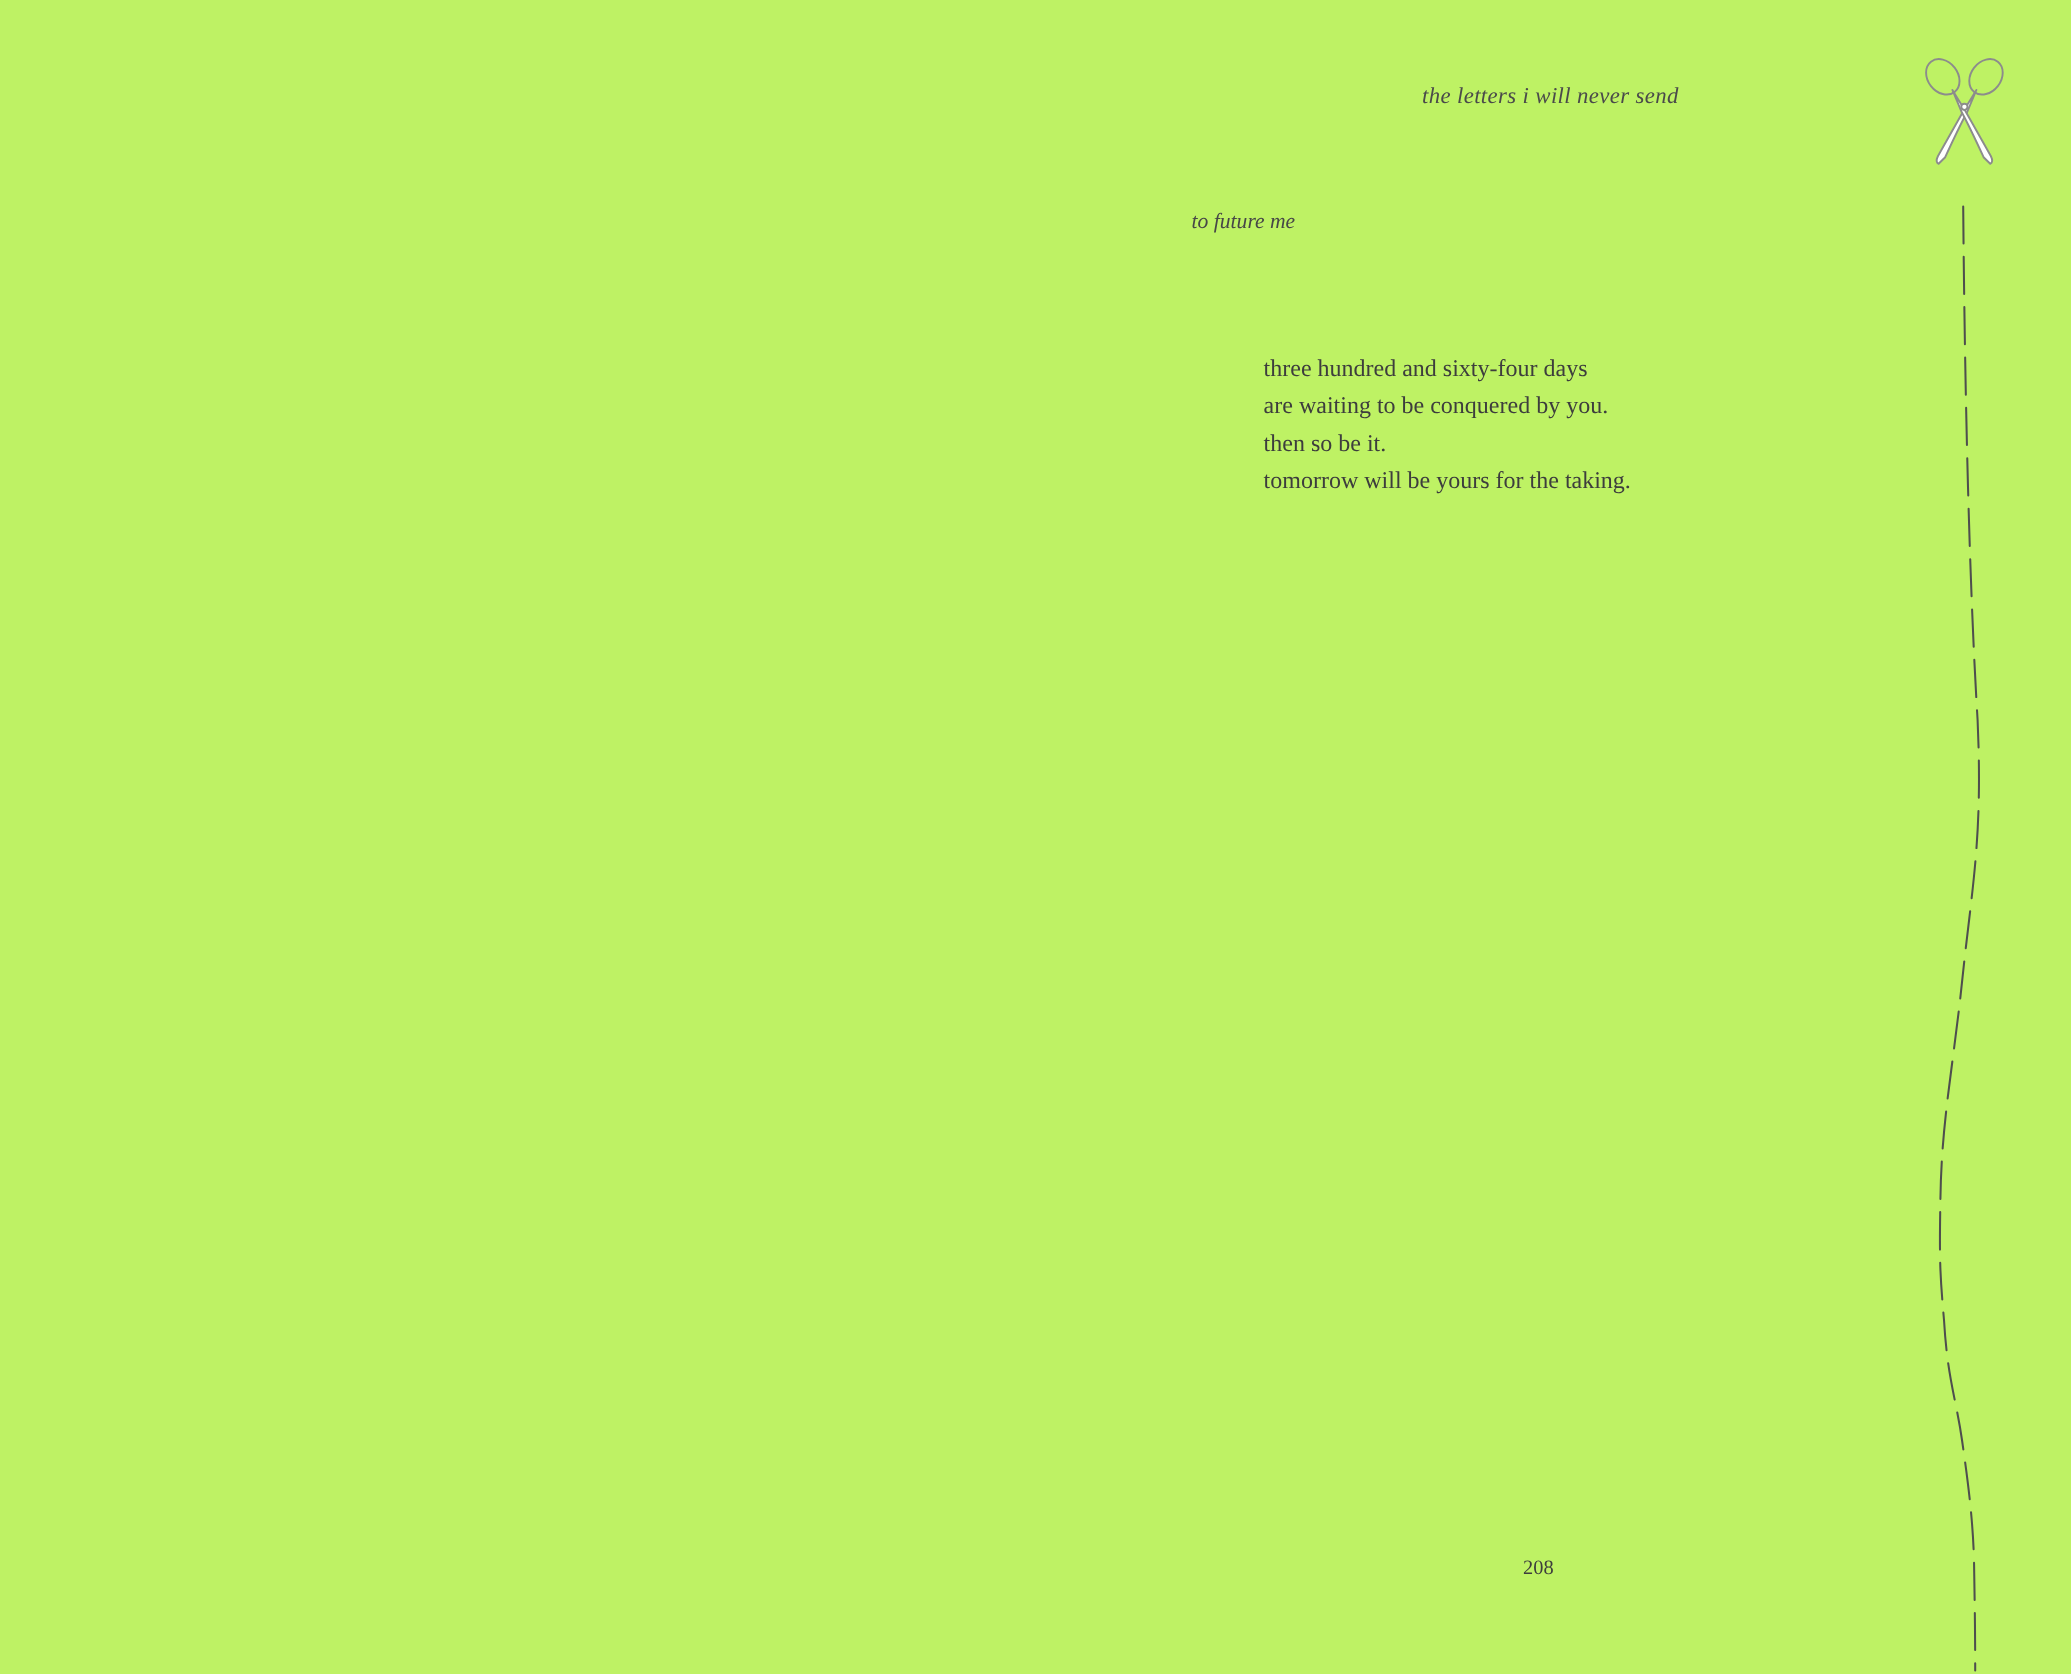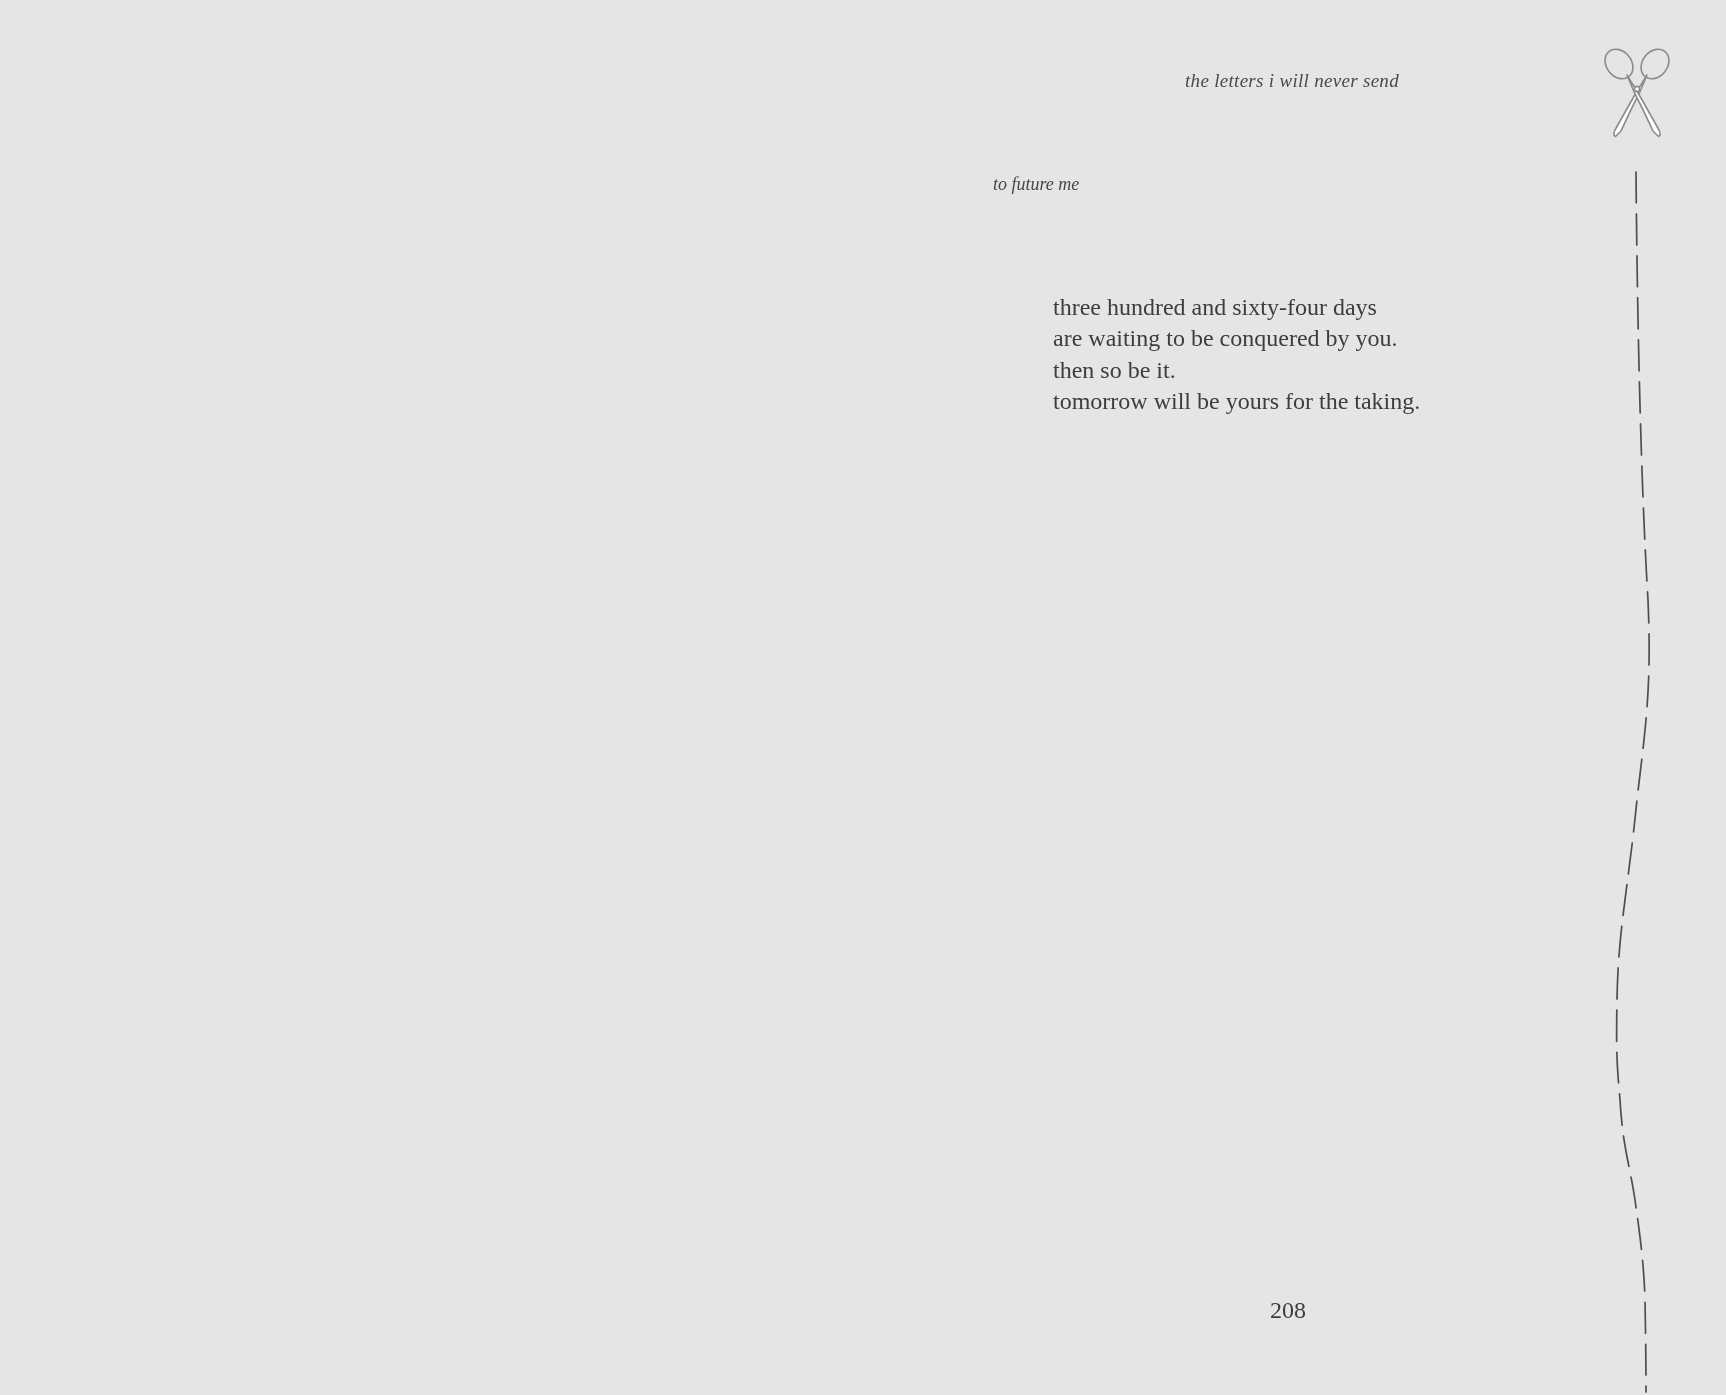--- a/index.html
+++ b/index.html
@@ -5,21 +5,21 @@
   html, body { margin: 0; padding: 0; }
   body {
     width: 1726px; height: 1395px;
     background: #ffffff;
     font-family: "Liberation Serif", serif;
     overflow: hidden;
   }
   .page {
     position: relative;
     width: 1726px; height: 1395px;
-    background: #e5e5e5;
+    background: #bef264;
   }
   .running-header {
     position: absolute;
     left: 1185px; top: 70px;
     font-style: italic;
     font-size: 19px;
     color: #4a4a4a;
     letter-spacing: 0.3px;
     white-space: nowrap;
   }
@@ -37,31 +37,31 @@
     position: absolute;
     left: 993px; top: 174px;
     font-style: italic;
     font-size: 18px;
     color: #474747;
     white-space: nowrap;
   }
   .poem {
     position: absolute;
     left: 1053px; top: 292px;
-    font-size: 24px;
+    font-size: 20px;
     line-height: 31.4px;
     color: #3d3d3d;
   }
   .poem-line { white-space: pre; }
   .page-number {
     position: absolute;
     left: 1258px; top: 1297px;
     width: 48px;
-    text-align: right;
-    font-size: 24px;
+    text-align: center;
+    font-size: 17px;
     color: #3d3d3d;
   }
 </style>
 </head>
 <body>
 
 <div class="page">
 
   <div class="running-header">the letters i will never send</div>
 

